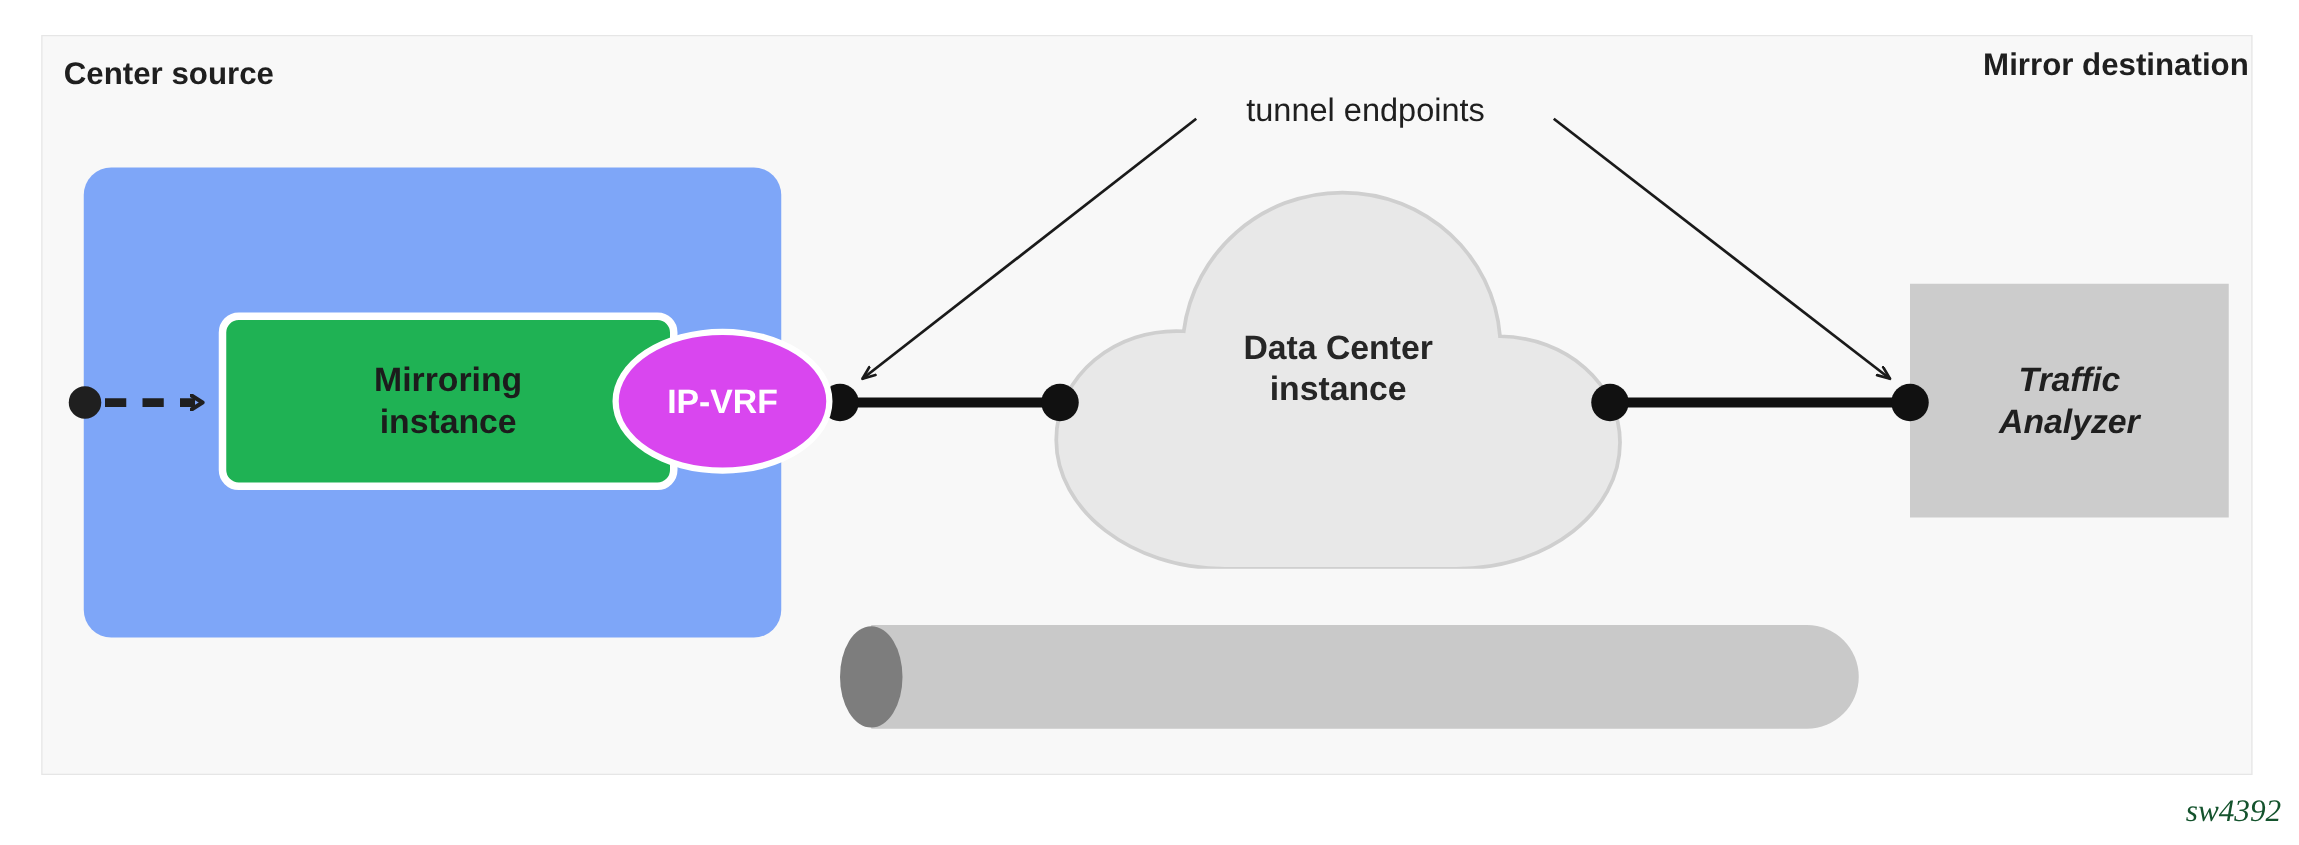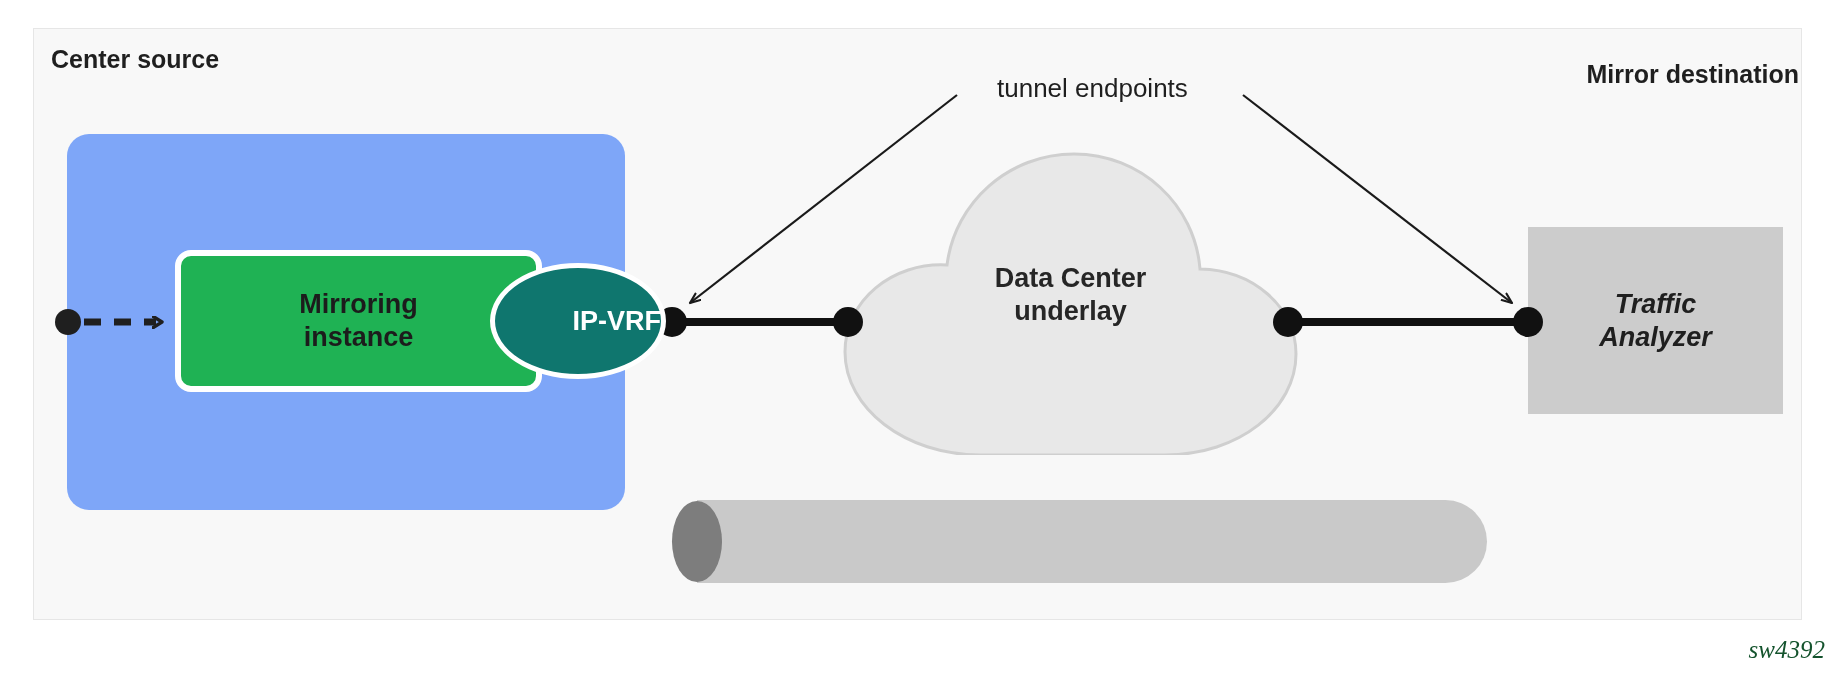--- a/index.html
+++ b/index.html
@@ -29,21 +29,21 @@
 
   
   .zone-label {
     position: absolute;
     font-size: 25px;
     font-weight: bold;
     color: #1f1f1f;
     white-space: nowrap;
   }
   #label-mirror-source { left: 51px; top: 45px; }
-  #label-mirror-destination { right: 40px; top: 60px; }
+  #label-mirror-destination { right: 40px; top: 38px; }
 
   
   #mirror-source-panel {
     position: absolute;
     left: 67px;
     top: 134px;
     width: 558px;
     height: 376px;
     background: #7ea6f8;
     border-radius: 22px;
@@ -74,27 +74,27 @@
     white-space: pre-line;
   }
 
   
   #ip-vrf-node {
     position: absolute;
     left: 490px;
     top: 263px;
     width: 176px;
     height: 116px;
-    background: #0f766e;
+    background: #d946ef;
     border: 5px solid #ffffff;
     border-radius: 50%;
     box-sizing: border-box;
     display: flex;
     align-items: center;
-    justify-content: flex-end;
+    justify-content: center;
     z-index: 5;
   }
   #ip-vrf-node .node-text {
     font-size: 27px;
     font-weight: bold;
     color: #ffffff;
     white-space: nowrap;
   }
 
   
@@ -237,21 +237,21 @@
     <path d="M 137 315
              C 62 315, 2 268, 2 212
              C 2 160, 50 122, 104 125
              C 112 62, 166 14, 231 14
              C 298 14, 352 65, 357 129
              C 410 130, 453 167, 453 214
              C 453 269, 396 315, 322 315
              Z" fill="#e8e8e8" stroke="#cfcfcf" stroke-width="3"></path>
   </svg>
   <div class="cloud-text">Data Center
-underlay</div>
+instance</div>
 </div>
 
 <div id="traffic-analyzer">
   <span class="box-text">Traffic
 Analyzer</span>
 </div>
 
 <div id="tunnel-cylinder">
   <div id="tunnel-body"></div>
   <div id="tunnel-cap"></div>

